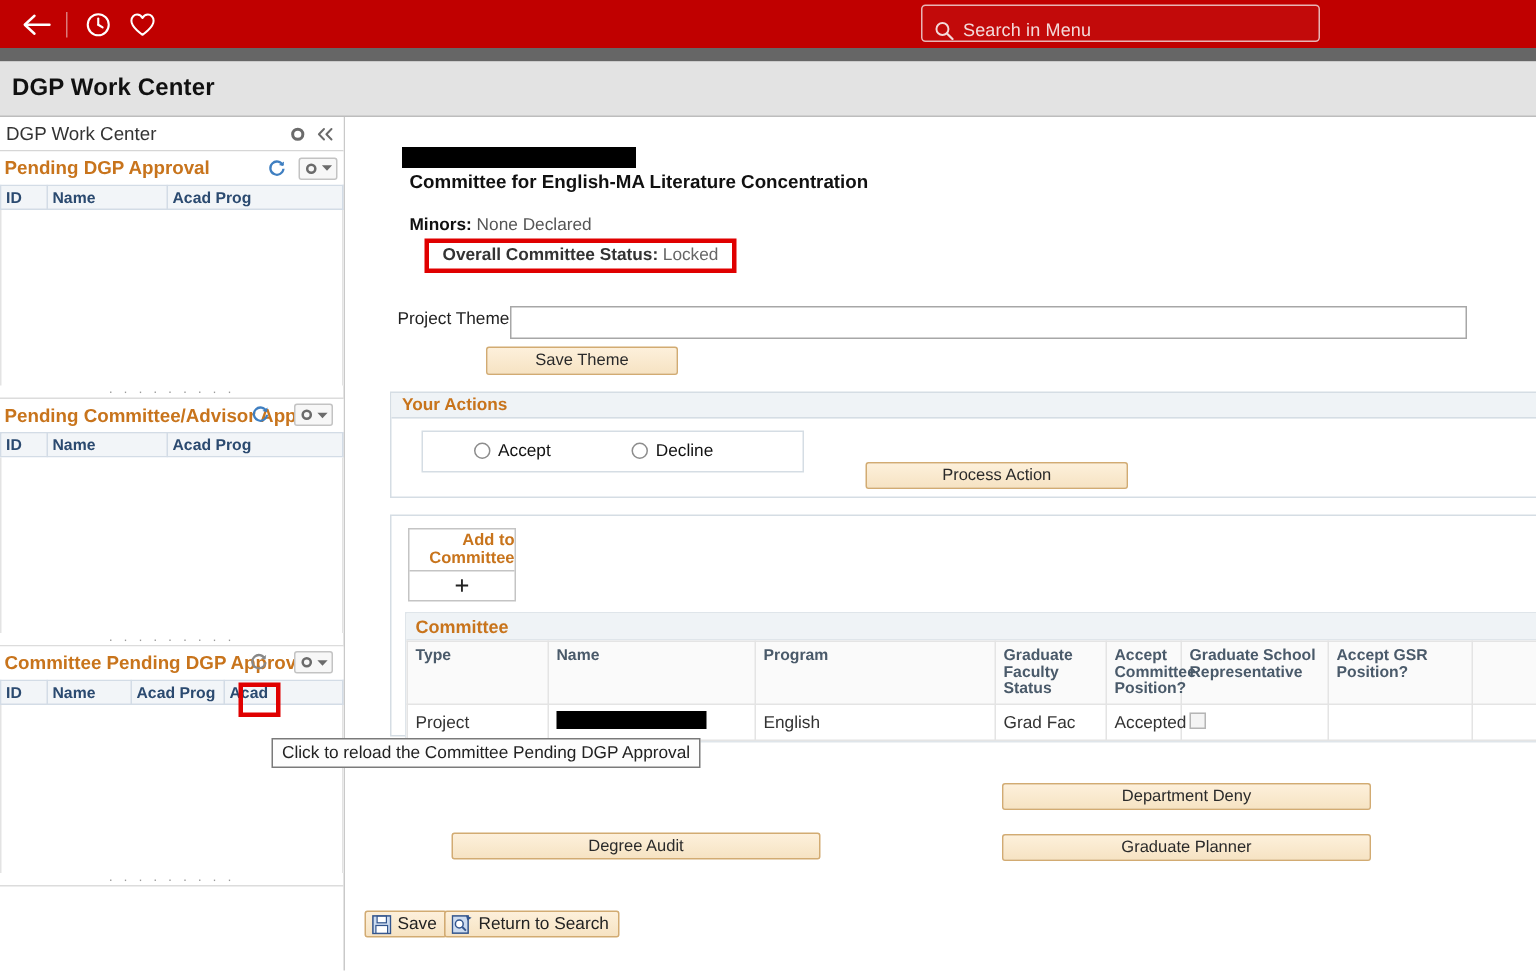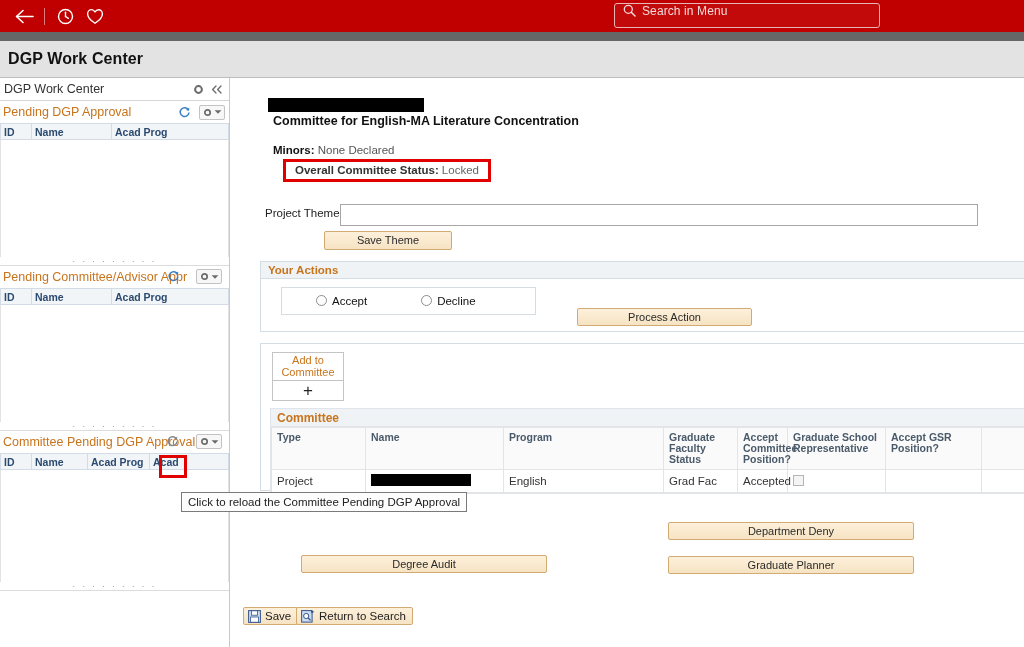--- a/index.html
+++ b/index.html
@@ -28,21 +28,21 @@
   .ic-btn svg { display: block; }
   .tb-divider {
     width: 1px; height: 17px; background: #e09a9a; opacity: .8;
     margin: 0 5px;
   }
   .searchwrap {
     position: absolute; left: 614px; top: 3px;
     width: 266px; height: 25px;
     border: 1px solid #e8b5b5;
     border-radius: 3px;
-    display: flex; align-items: flex-start;
+    display: flex; align-items: flex-end;
     padding-left: 8px;
     background: rgba(255,255,255,0.04);
   }
   .searchwrap .sicon { margin-right: 6px; display:flex; }
   .searchwrap .sph {
     color: #f3dada; font-size: 12px; letter-spacing: .1px;
   }
   .graybar {
     position: absolute; left: 0; top: 32px; width: 1024px; height: 9px;
     background: #666666;
@@ -80,21 +80,21 @@
   .sb-icon { margin-left: 6px; display: flex; align-items: center; }
 
   .grp-header {
     height: 22px;
     display: flex; align-items: center;
     padding: 0 4px 0 3px;
     background: #fff;
     position: relative;
   }
   .grp-header .grp-title {
-    font-size: 12.5px; font-weight: normal; color: #c8741c;
+    font-size: 12.5px; font-weight: bold; color: #c8741c;
     white-space: nowrap; overflow: hidden; flex: 1;
   }
   .grp-refresh { margin-right: 8px; display:flex; }
   .gear-pill {
     border: 1px solid #c3c3c3; background: #f7f7f7;
     border-radius: 2px;
     height: 15px; min-width: 26px;
     display: flex; align-items: center; justify-content: center; gap: 2px;
     padding: 0 2px;
   }
@@ -205,21 +205,21 @@
 
   
   #committee-panel { left: 29px; top: 265px; width: 789px; height: 148px; }
 
   .addcard {
     position: absolute; left: 11px; top: 8px;
     width: 72px; height: 49px;
     border: 1px solid #c4c4c4; background: #fff;
   }
   .addcard .ac-hd {
-    text-align: center; color: #c8741c; font-weight: normal;
+    text-align: right; color: #c8741c; font-weight: bold;
     font-size: 11px; line-height: 11.5px; padding-top: 2px;
   }
   .addcard .ac-sep { border-top: 1px solid #c4c4c4; margin-top: 2px; }
   .addcard .ac-plus {
     text-align: center; font-size: 17px; color: #222; line-height: 19px;
   }
 
   .cmt-sub {
     position: absolute; left: 9px; top: 64px;
     width: 768px; border: 1px solid #dfe5ea; background: #fff;

